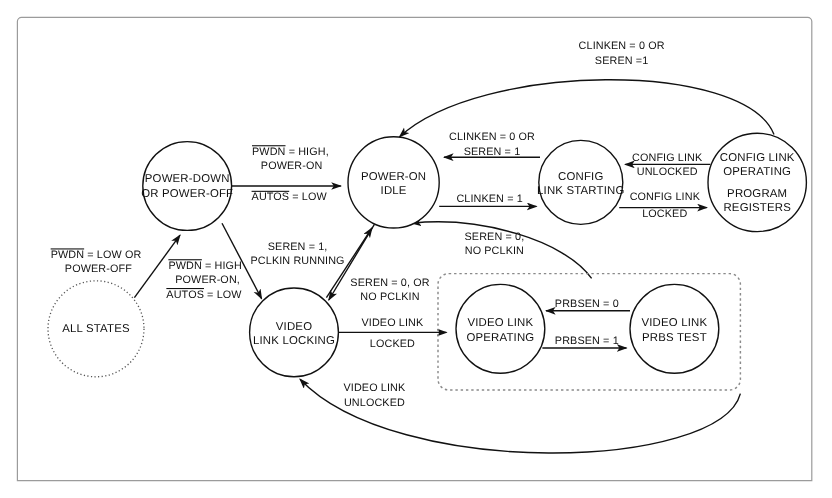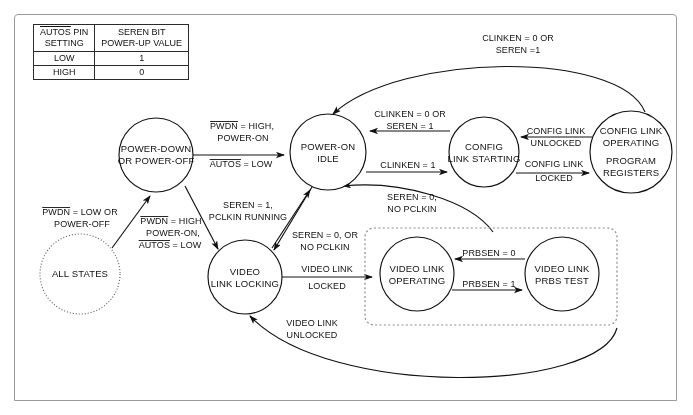--- a/index.html
+++ b/index.html
@@ -17,42 +17,20 @@
   .tbl td.hdr{padding:2px 6px;}
   .ovl{text-decoration:overline;}
 </style>
 </head>
 <body>
 
 <div id="stage">
 
   <div id="frame"></div>
 
-  <table class="tbl">
-    <tbody>
-        <tr>
-      <td class="hdr">
-        <span class="ovl">AUTOS</span><span> PIN</span><br>
-        <span>SETTING</span>
-      </td>
-      <td class="hdr">
-        <span>SEREN BIT</span><br>
-        <span>POWER-UP VALUE</span>
-      </td>
-    </tr>
-    <tr>
-      <td>LOW</td>
-      <td>1</td>
-    </tr>
-    <tr>
-      <td>HIGH</td>
-      <td>0</td>
-    </tr>
-  </tbody>
-    </table>
 
   <svg viewBox="0 0 693 415">
     <defs>
       <marker id="ah" markerWidth="9" markerHeight="9" refX="8" refY="3.2" orient="auto" markerUnits="userSpaceOnUse">
         <path d="M0,0 L9,3.2 L0,6.4 L2.2,3.2 z" fill="#111"></path>
       </marker>
     </defs>
     <g fill="none" stroke="#111" stroke-width="1.15">
 
       <path d="M112,248 L150,196" marker-end="url(#ah)"></path>

